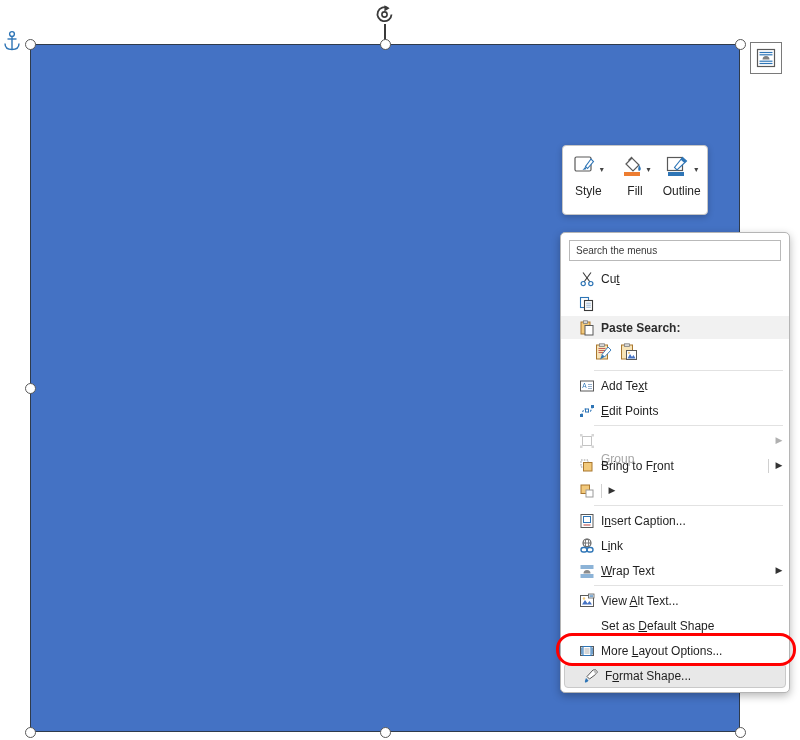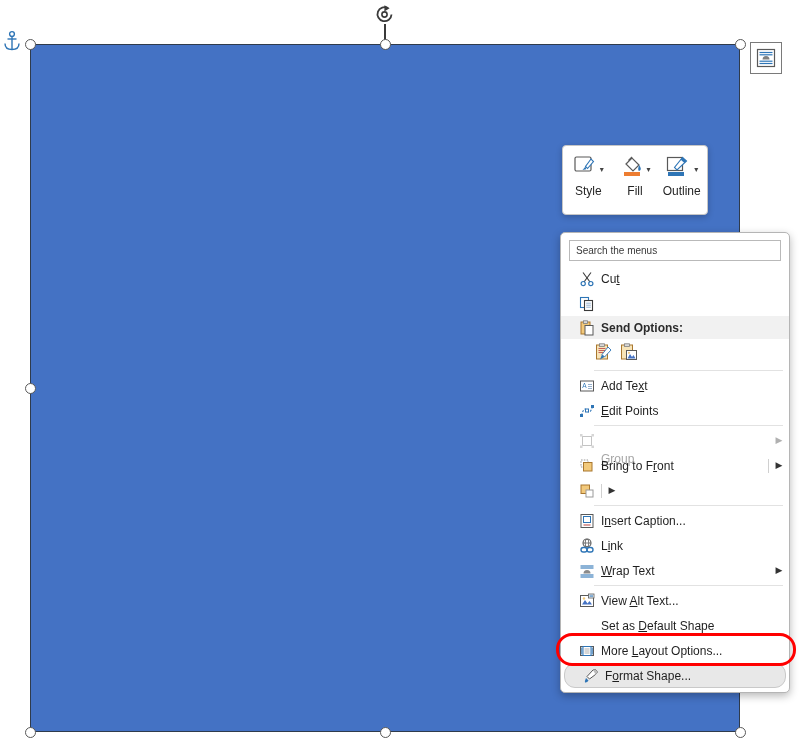--- a/index.html
+++ b/index.html
@@ -162,21 +162,21 @@
   .mi .lbl u { text-decoration: underline; }
   .mi.disabled .lbl { color: #a6a6a6; margin-top: 36px; }
   .mi.header {
     background: #f1f1f1;
     height: 23px;
   }
   .mi.header .lbl { font-weight: bold; color: #2c2c2c; }
   .mi.hover {
     background: #e8e8e8;
     border: 1px solid #c9c9c9;
-    border-radius: 11px;
+    border-radius: 4px;
     margin: 0 3px;
   }
   .arrow {
     width: 12px;
     font-size: 9px;
     color: #333;
     text-align: center;
     line-height: 1;
   }
   .arrow.dim { color: #b0b0b0; }
@@ -328,21 +328,21 @@
     </div>
 
     <div class="mi header">
       <div class="ic">
         <svg width="16" height="16" viewBox="0 0 16 16">
           <rect x="2" y="2" width="9" height="12" fill="#F2C97B" stroke="#A9772E" stroke-width="1"></rect>
           <rect x="4.5" y="0.8" width="4" height="2.6" fill="#D9D9D9" stroke="#808080" stroke-width="0.8"></rect>
           <rect x="6" y="5.5" width="8" height="9.5" fill="#ffffff" stroke="#595959" stroke-width="1"></rect>
         </svg>
       </div>
-      <div class="lbl">Send Options:</div>
+      <div class="lbl">Paste Search:</div>
     </div>
 
     <div id="paste-icons">
       <div>
         <svg width="19" height="19" viewBox="0 0 19 19">
           <rect x="2.5" y="2" width="11" height="14" fill="#F7E4B8" stroke="#A9772E" stroke-width="1"></rect>
           <rect x="5.5" y="0.8" width="5" height="2.6" fill="#D9D9D9" stroke="#808080" stroke-width="0.8"></rect>
           <line x1="4.5" y1="5.5" x2="11.5" y2="5.5" stroke="#C0504D" stroke-width="0.9"></line>
           <line x1="4.5" y1="7.5" x2="11.5" y2="7.5" stroke="#C0504D" stroke-width="0.9"></line>
           <line x1="4.5" y1="9.5" x2="9.5" y2="9.5" stroke="#C0504D" stroke-width="0.9"></line>

